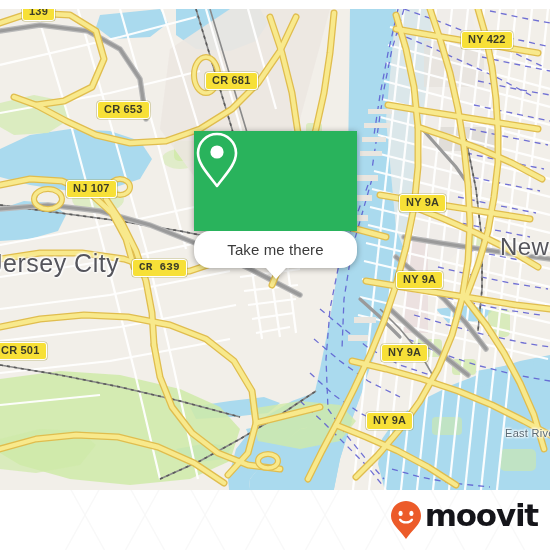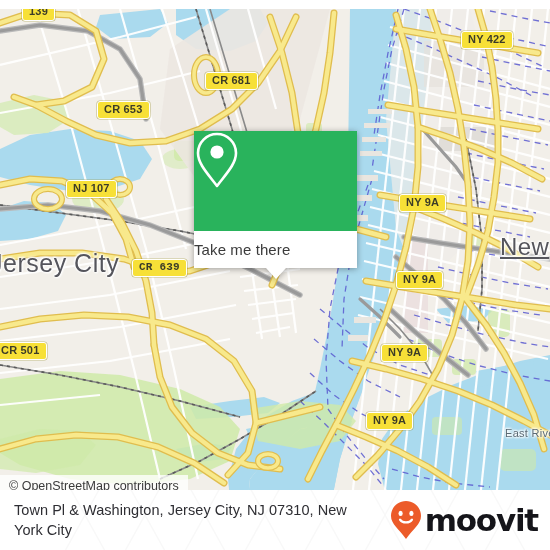--- a/index.html
+++ b/index.html
@@ -30,36 +30,37 @@
     box-shadow:0 0 0 .6px rgba(150,140,40,.5);
   }
   
   .placelbl{
     position:absolute;
     color:#55555c;
     white-space:nowrap;
     text-shadow:0 0 3px #fff,0 0 3px #fff,1px 1px 2px #fff,-1px -1px 2px #fff;
   }
   .place-big{font-size:25px;letter-spacing:.5px;}
-  .place-med{font-size:24px;letter-spacing:.4px;text-decoration:underline;}
+  .place-med{font-size:24px;letter-spacing:.4px;}
   .place-sm{font-size:11px;letter-spacing:.3px;color:#5b6a74;}
 
   
   .callout{
     position:absolute;left:194px;top:122px;width:163px;
     filter:drop-shadow(0 1px 3px rgba(0,0,0,.35));
   }
   .callout-top{
     background:#29b35c;height:100px;width:100%;
     display:flex;align-items:center;justify-content:center;
   }
   .callout-bottom{
     background:#ffffff;height:37px;width:100%;
-    display:flex;align-items:center;justify-content:flex-start;
+    display:flex;align-items:center;justify-content:center;
     position:relative;
+    border-radius:16px;
   }
   .callout-bottom .lbl{
     font-size:15px;color:#3b3b3b;letter-spacing:.1px;
   }
   .tail{
     position:absolute;left:50%;top:100%;
     width:0;height:0;margin-left:-10px;
     border-left:10px solid transparent;
     border-right:10px solid transparent;
     border-top:11px solid #ffffff;
@@ -82,21 +83,21 @@
   }
   .footer-wm{position:absolute;left:0;top:0;width:550px;height:60px;opacity:.055;}
   .addr{
     position:relative;
     margin-left:14px;width:352px;
     font-size:14.5px;line-height:20px;color:#2e2e33;
     letter-spacing:.05px;
   }
   .brand{
     position:absolute;right:12px;top:50%;transform:translateY(-50%);
-    display:flex;align-items:center;gap:3px;
+    display:flex;align-items:flex-start;gap:3px;
   }
   .brand-word{
     font-size:31px;line-height:31px;color:#15151a;font-weight:bold;
     letter-spacing:-1.2px;font-family:"DejaVu Sans",sans-serif;
   }
 </style>
 </head>
 <body>
 
 <div id="app">
@@ -385,21 +386,20 @@
           <path d="M23 3 C12.5 3 4 11.5 4 22 C4 33 14 43 23 55 C32 43 42 33 42 22 C42 11.5 33.5 3 23 3 Z" fill="none" stroke="#ffffff" stroke-width="2.6" stroke-linejoin="round"></path>
           <circle cx="23" cy="21" r="6.6" fill="#ffffff"></circle>
         </svg>
       </div>
       <div class="callout-bottom">
         <span class="lbl">Take me there</span>
         <span class="tail"></span>
       </div>
     </div>
 
-    <div class="attrib">© OpenStreetMap contributors</div>
   </div>
 
   <div class="footer">
     <svg class="footer-wm" viewBox="0 0 550 60">
       <g stroke="#888" stroke-width="1.4" fill="none">
         <path d="M60 -20 L110 70"></path>
           <path d="M120 -20 L170 70"></path>
           <path d="M180 -20 L230 70"></path>
         <path d="M240 -20 L290 70"></path>
           <path d="M300 -20 L350 70"></path>
@@ -410,21 +410,20 @@
           <path d="M170 -20 L120 70"></path>
           <path d="M230 -20 L180 70"></path>
         <path d="M290 -20 L240 70"></path>
           <path d="M350 -20 L300 70"></path>
           <path d="M410 -20 L360 70"></path>
         <path d="M470 -20 L420 70"></path>
           <path d="M530 -20 L480 70"></path>
       </g>
     </svg>
 
-    <div class="addr">Town Pl &amp; Washington, Jersey City, NJ 07310, New York City</div>
 
     <div class="brand">
       <svg width="32" height="40" viewBox="0 0 32 40">
         <path d="M16 1 C7.7 1 1 7.7 1 16 C1 24 9 29 16 39 C23 29 31 24 31 16 C31 7.7 24.3 1 16 1 Z" fill="#ec5b29"></path>
         <ellipse cx="10.6" cy="13.4" rx="2.1" ry="2.6" fill="#ffffff"></ellipse>
         <ellipse cx="21.4" cy="13.4" rx="2.1" ry="2.6" fill="#ffffff"></ellipse>
         <path d="M10 19.6 C12.4 23.4 19.6 23.4 22 19.6" fill="none" stroke="#ffffff" stroke-width="2.2" stroke-linecap="round"></path>
       </svg>
       <span class="brand-word">moovit</span>
     </div>

